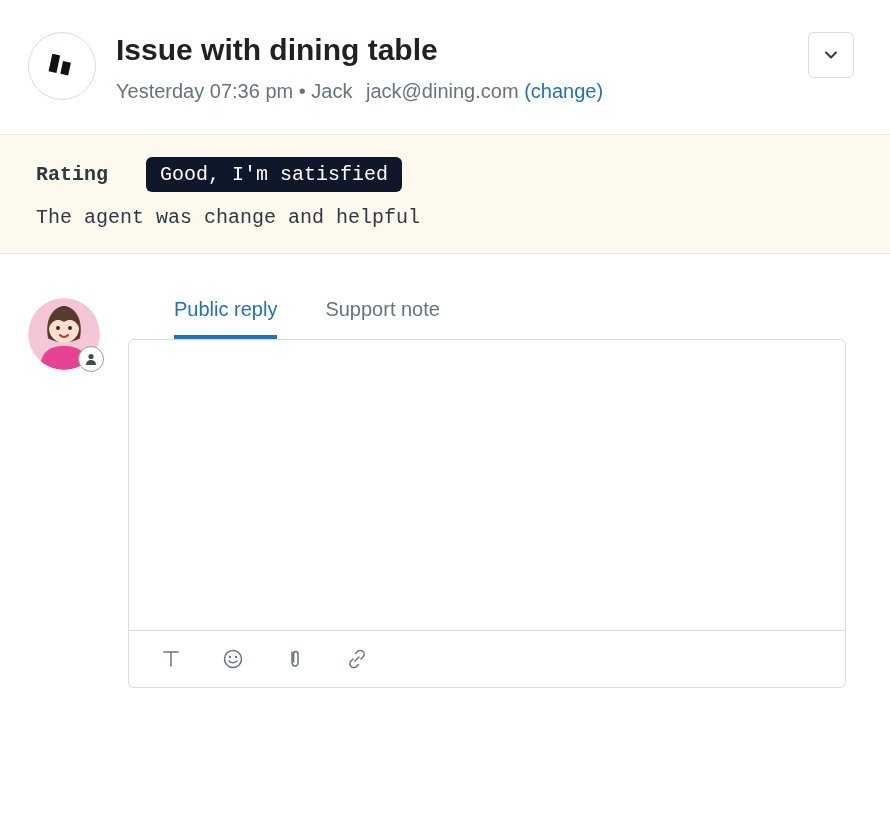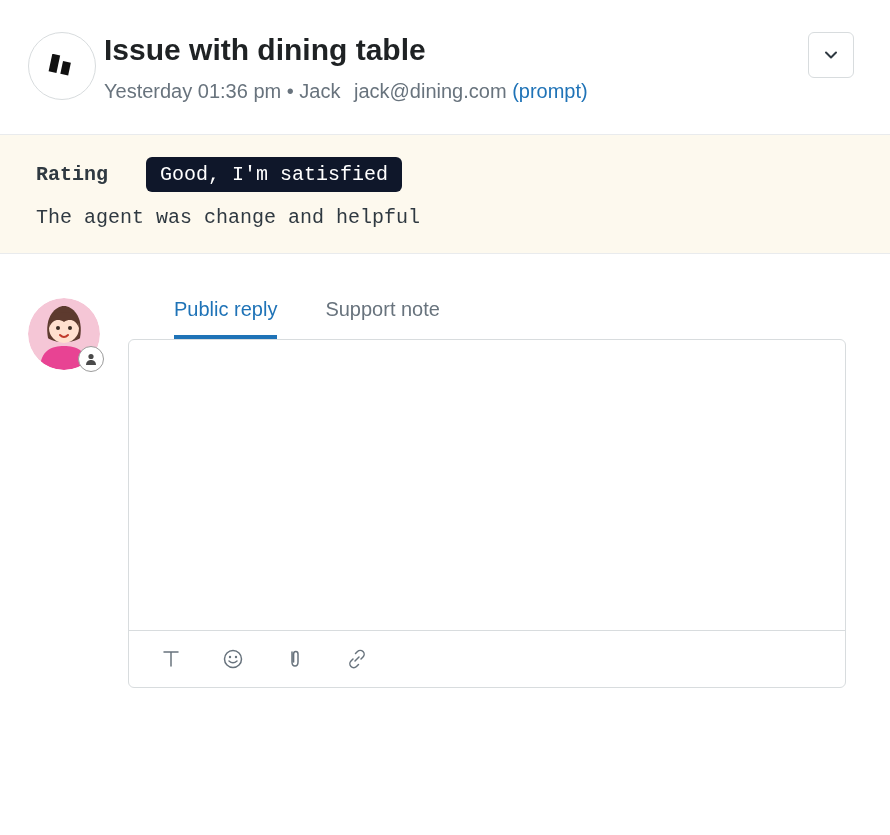--- a/index.html
+++ b/index.html
@@ -11,21 +11,21 @@
       font-family: -apple-system, BlinkMacSystemFont, "Segoe UI", Helvetica, Arial, sans-serif;
       width: 890px;
       height: 835px;
       background: #fff;
       color: #2f3941;
     }
     .header {
       display: flex;
       align-items: flex-start;
       padding: 32px 36px 28px 28px;
-      gap: 8px;
+      gap: 20px;
     }
     .avatar-circle {
       width: 68px;
       height: 68px;
       border-radius: 50%;
       border: 1px solid #d8dcde;
       background: #fff;
       display: flex;
       align-items: center;
       justify-content: center;
@@ -184,26 +184,26 @@
     <svg width="28" height="24" viewBox="0 0 28 24">
       <g transform="rotate(12 14 12)">
         <rect x="2" y="2" width="8" height="18" fill="#111"></rect>
         <rect x="14" y="7" width="8" height="13" fill="#111"></rect>
       </g>
     </svg>
   </div>
   <div class="title-block">
     <div class="title">Issue with dining table</div>
     <div class="meta-line">
-      <span>Yesterday 01:36 pm</span>
+      <span>Yesterday 07:36 pm</span>
       <span> • </span>
       <span class="name">Jack</span>
       <span class="email">jack@dining.com</span>
       <span> </span>
-      <span class="change-link">(prompt)</span>
+      <span class="change-link">(change)</span>
     </div>
   </div>
   <div class="caret-btn">
     <svg width="14" height="14" viewBox="0 0 14 14">
       <path d="M2 4.5 L7 9.5 L12 4.5" stroke="#2f3941" stroke-width="2" fill="none" stroke-linecap="round" stroke-linejoin="round"></path>
     </svg>
   </div>
 </div>
 
 <div class="rating-section">

